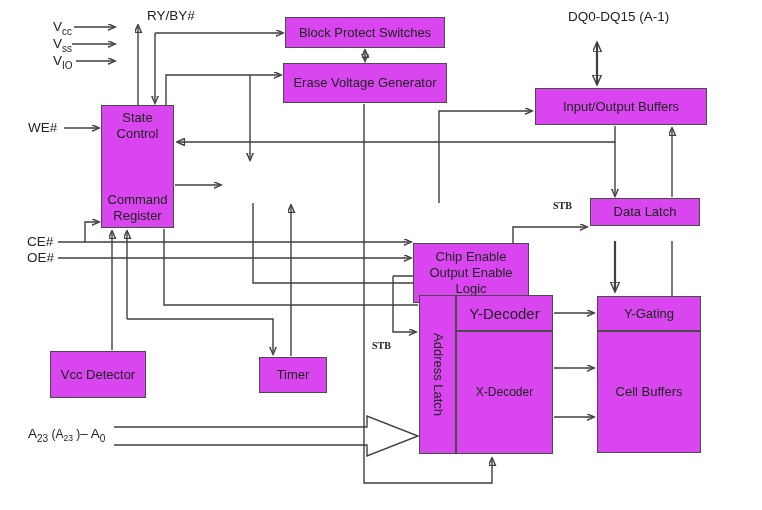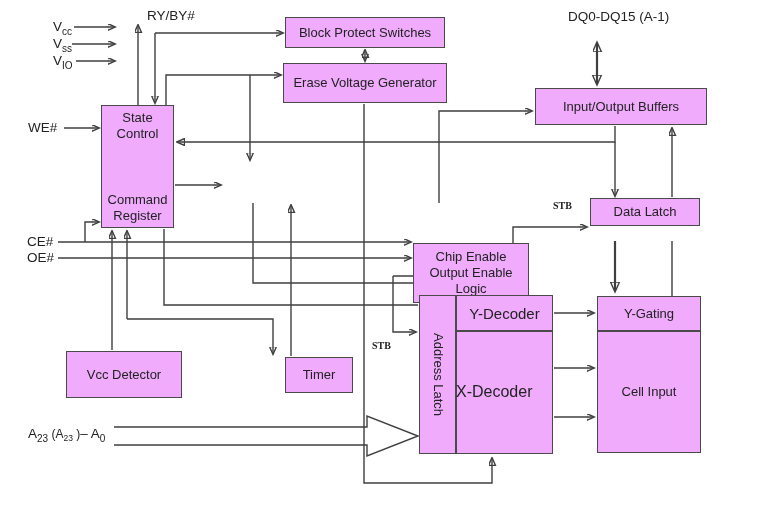--- a/index.html
+++ b/index.html
@@ -5,21 +5,21 @@
   html,body{margin:0;padding:0;background:#ffffff;}
   #stage{
     position:relative;width:762px;height:510px;background:#ffffff;overflow:hidden;
     font-family:"Liberation Sans", sans-serif;color:#222222;
   }
   svg.wires{position:absolute;left:0;top:0;width:762px;height:510px;}
   svg.wires path{stroke:#3f3f3f;stroke-width:1.4;fill:none;}
   svg.wires path.bold{stroke-width:2.2;}
   svg.wires path.open-arrow{stroke:#3f3f3f;stroke-width:1.4;fill:none;}
   .block{
-    position:absolute;box-sizing:border-box;border:1.6px solid #4a4a4a;background:#f0abfc;
+    position:absolute;box-sizing:border-box;border:1.6px solid #4a4a4a;background:#d946ef;
     display:flex;align-items:center;justify-content:center;text-align:center;
     font-size:13px;line-height:16px;
   }
   .block .stack{width:100%;}
   .sc-top{position:absolute;top:4px;left:0;width:100%;text-align:center;}
   .sc-bottom{position:absolute;bottom:3px;left:0;width:100%;text-align:center;}
   .pin{position:absolute;font-size:13.5px;line-height:16px;white-space:nowrap;}
   .pin sub{font-size:10px;}
   .pin .paren{font-size:12px;}
   .pin .paren sub{font-size:8.5px;}
@@ -127,48 +127,48 @@
       <div>Chip Enable</div>
       <div>Output Enable</div>
       <div>Logic</div>
     </div>
   </div>
 
   <div class="block" style="left:590px;top:198px;width:110px;height:28px;">
     <span>Data Latch</span>
   </div>
 
-  <div class="block" style="left:66px;top:351px;width:116px;height:47px;">
+  <div class="block" style="left:50px;top:351px;width:96px;height:47px;">
     <span>Vcc Detector</span>
   </div>
 
-  <div class="block" style="left:259px;top:357px;width:68px;height:36px;margin-left:26px;">
+  <div class="block" style="left:259px;top:357px;width:68px;height:36px;">
     <span>Timer</span>
   </div>
 
   <div class="block" style="left:419px;top:295px;width:134px;height:159px;"></div>
   <div class="divider" style="left:455px;top:295px;width:1.6px;height:159px;"></div>
   <div class="divider" style="left:456px;top:330px;width:97px;height:1.6px;"></div>
   <div class="vtext" style="left:421px;top:297px;width:34px;height:155px;">
     <span>Address Latch</span>
   </div>
   <div class="pin" style="left:456px;top:306px;width:97px;text-align:center;font-size:15px;">
     <span>Y-Decoder</span>
   </div>
-  <div class="pin" style="left:456px;top:384px;width:74px;text-align:center;font-size:16px;">
+  <div class="pin" style="left:456px;top:384px;width:97px;text-align:center;font-size:12px;">
     <span>X-Decoder</span>
   </div>
 
   <div class="block" style="left:597px;top:296px;width:104px;height:157px;"></div>
   <div class="divider" style="left:597px;top:330px;width:104px;height:1.6px;"></div>
   <div class="pin" style="left:597px;top:306px;width:104px;text-align:center;font-size:13px;">
     <span>Y-Gating</span>
   </div>
   <div class="pin" style="left:597px;top:384px;width:104px;text-align:center;font-size:13px;">
-    <span>Cell Input</span>
+    <span>Cell Buffers</span>
   </div>
 
   <div class="pin" style="left:53px;top:19px;">
     <span>V</span><sub>cc</sub>
   </div>
   <div class="pin" style="left:53px;top:36px;">
     <span>V</span><sub>ss</sub>
   </div>
   <div class="pin" style="left:53px;top:53px;">
     <span>V</span><sub>IO</sub>

